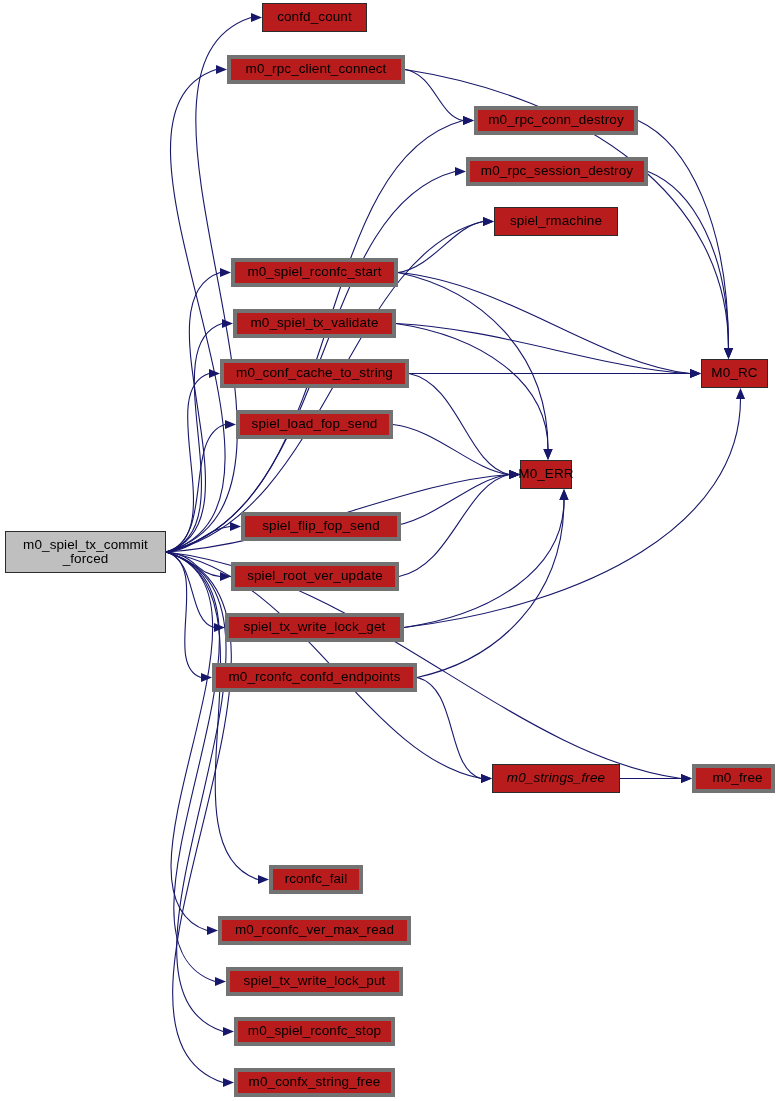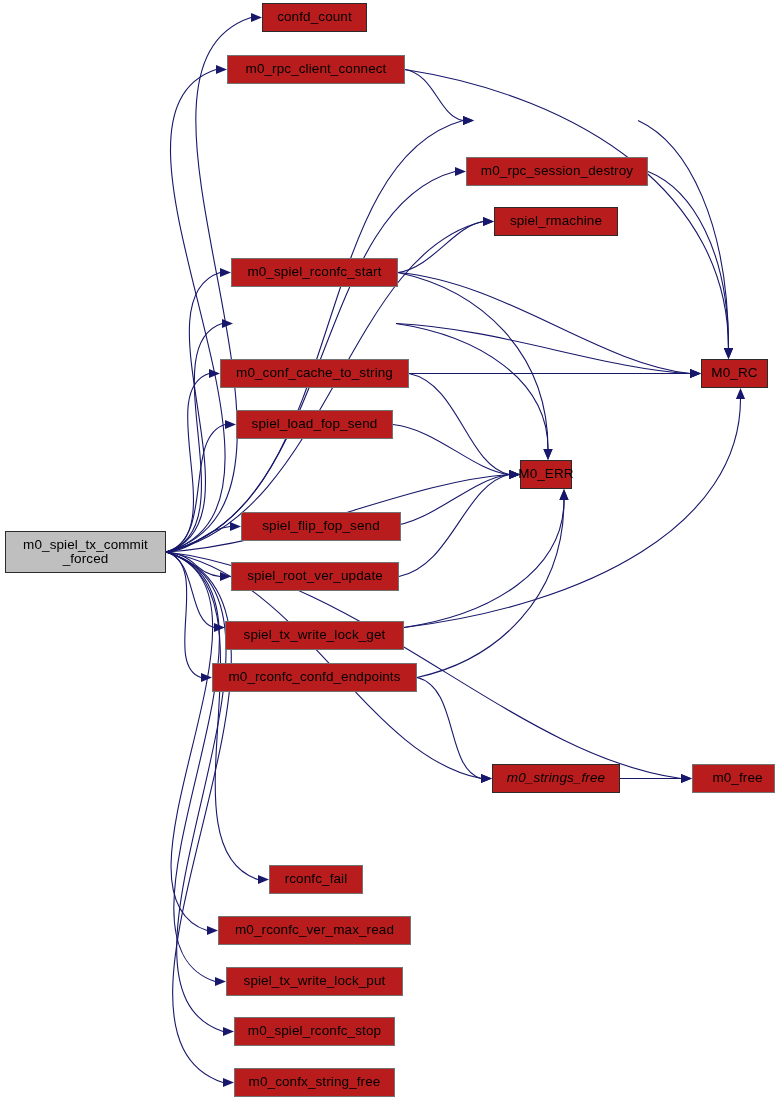--- a/index.html
+++ b/index.html
@@ -4,21 +4,21 @@
 <style>
   html,body{margin:0;padding:0;background:#ffffff;}
   body{font-family:"Liberation Sans", sans-serif;}
   #graph{position:relative;width:776px;height:1101px;background:#fff;overflow:hidden;}
   #edges{position:absolute;left:0;top:0;width:776px;height:1101px;}
   .node{position:absolute;box-sizing:border-box;display:flex;align-items:center;
         justify-content:center;text-align:center;background:#b91c1c;
         font-size:13.5px;color:#000;line-height:1.05;letter-spacing:0.1px;
         white-space:pre-line;}
   .node.black{border:1px solid #2b2b2b;}
-  .node.red{border:1px solid #737373;text-align:center;}
+  .node.red{border:4px solid #737373;text-align:center;}
   .node.root{border:1px solid #2b2b2b;background:#bfbfbf;font-size:13.5px;}
   .edge{fill:none;stroke:#17176b;stroke-width:1.1;}
   .arrow{fill:#17176b;stroke:none;}
 </style>
 </head>
 <body>
 
 <div id="graph">
   <svg id="edges" viewBox="0 0 776 1101" xmlns="http://www.w3.org/2000/svg">
       <path d="M166,552 C355.42575887402427,498.55 88.63506382226487,70.95 251,17.5" class="edge"></path>
@@ -99,30 +99,32 @@
       <polygon points="564,489 568.6,500 559.4,500" class="arrow"></polygon>
       <path d="M417,677.5 C458.84952210001927,687.6 445.12898105712634,768.4 481,778.5" class="edge"></path>
       <polygon points="492,778.5 481,783.1 481,773.9" class="arrow"></polygon>
       <path d="M620,778.5 C650,778.5 656,778.5 681,778.5" class="edge"></path>
       <polygon points="692,778.5 681,783.1 681,773.9" class="arrow"></polygon>
     </svg>
 <div class="node root" style="left: 5px; top: 531px; width: 161px; height: 42px;">m0_spiel_tx_commit
 _forced</div>
     <div class="node black" style="left: 262px; top: 3px; width: 105px; height: 29px;">confd_count</div>
     <div class="node red" style="left: 227px; top: 55px; width: 178px; height: 29px;">m0_rpc_client_connect</div>
+    <div class="node red" style="left: 474px; top: 106px; width: 164px; height: 29px;">m0_rpc_conn_destroy</div>
     <div class="node red" style="left: 466px; top: 157px; width: 182px; height: 29px;">m0_rpc_session_destroy</div>
     <div class="node black" style="left: 494px; top: 207px; width: 124px; height: 29px;">spiel_rmachine</div>
     <div class="node red" style="left: 231px; top: 258px; width: 167px; height: 29px;">m0_spiel_rconfc_start</div>
+    <div class="node red" style="left: 233px; top: 309px; width: 163px; height: 29px;">m0_spiel_tx_validate</div>
     <div class="node red" style="left: 220px; top: 359px; width: 189px; height: 29px;">m0_conf_cache_to_string</div>
     <div class="node red" style="left: 236px; top: 410px; width: 157px; height: 29px;">spiel_load_fop_send</div>
     <div class="node black" style="left: 701px; top: 359px; width: 67px; height: 29px;">M0_RC</div>
     <div class="node black" style="left: 520px; top: 460px; width: 52px; height: 29px;">M0_ERR</div>
     <div class="node red" style="left: 241px; top: 512px; width: 160px; height: 29px;">spiel_flip_fop_send</div>
     <div class="node red" style="left: 231px; top: 562px; width: 168px; height: 29px;">spiel_root_ver_update</div>
-    <div class="node red" style="left: 225px; top: 613px; width: 179px; height: 29px; margin-top: 8px;">spiel_tx_write_lock_get</div>
+    <div class="node red" style="left: 225px; top: 613px; width: 179px; height: 29px;">spiel_tx_write_lock_get</div>
     <div class="node red" style="left: 212px; top: 663px; width: 205px; height: 29px;">m0_rconfc_confd_endpoints</div>
     <div class="node black" style="left: 492px; top: 764px; width: 128px; height: 29px; font-style: italic;">m0_strings_free</div>
     <div class="node red" style="left: 692px; top: 764px; width: 83px; height: 29px; padding-left: 8px;">m0_free</div>
     <div class="node red" style="left: 269px; top: 865px; width: 94px; height: 29px;">rconfc_fail</div>
     <div class="node red" style="left: 218px; top: 916px; width: 193px; height: 29px;">m0_rconfc_ver_max_read</div>
     <div class="node red" style="left: 226px; top: 967px; width: 177px; height: 29px;">spiel_tx_write_lock_put</div>
     <div class="node red" style="left: 234px; top: 1017px; width: 161px; height: 29px;">m0_spiel_rconfc_stop</div>
     <div class="node red" style="left: 234px; top: 1068px; width: 161px; height: 29px;">m0_confx_string_free</div>
   </div>
 

